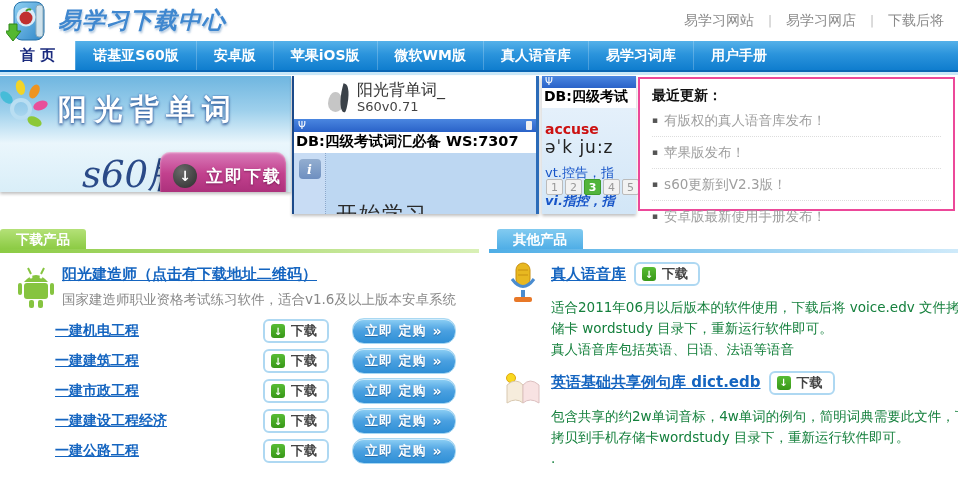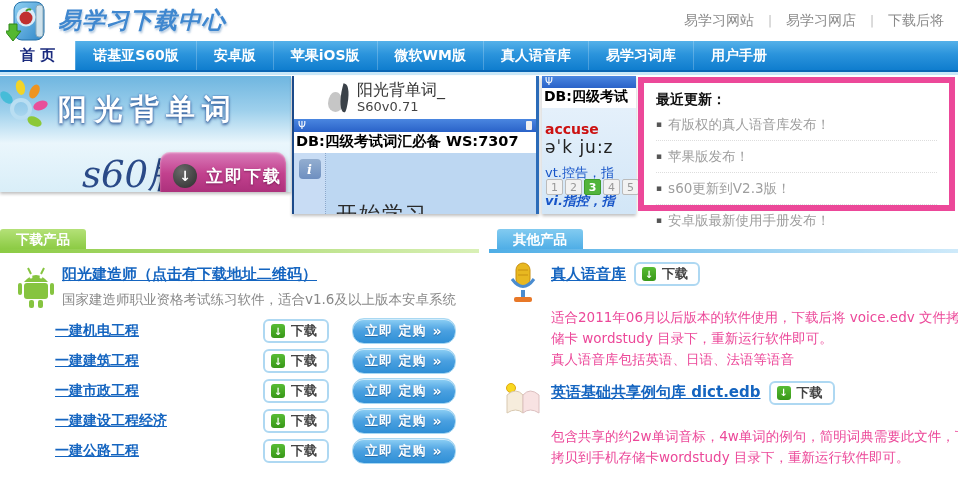--- a/index.html
+++ b/index.html
@@ -89,21 +89,21 @@
   .p2-def.vi { font-weight:bold; font-style:italic; margin-top:10px; }
 
   
   .pager { position:absolute; left:546px; top:104px; display:flex; gap:2px; }
   .page-num { width:17px; height:16px; background:#f2f2f2; border:1px solid #bbb; color:#999;
     font-size:11px; display:flex; align-items:center; justify-content:center; cursor:pointer; border-radius:2px; }
   .page-num.active { background:#52b43c; border-color:#3f9c2c; color:#fff; font-weight:bold; }
 
   
   .updates { position:absolute; left:638px; top:2px; width:317px; height:134px;
-    background:#fff; border:6px solid #ec4899; padding:8px 12px 0 12px; }
+    background:#fff; border:2px solid #ec4899; padding:8px 12px 0 12px; }
   .updates-title { font-size:14px; font-weight:bold; color:#111; }
   .update-item { font-size:13.5px; color:#9e9e9e; padding:7px 0 6px 0; border-bottom:1px dotted #ddd; cursor:pointer; }
   .update-item:last-child { border-bottom:none; }
   .bullet { color:#555; font-size:9px; margin-right:6px; vertical-align:2px; }
 
   
   .content { display:flex; margin-top:15px; }
   .col-left { width:479px; }
   .col-right { width:469px; margin-left:10px; }
   .tab-row { height:20px; }
@@ -132,21 +132,21 @@
     background:linear-gradient(180deg,#8ed0f5 0%,#4aa0e0 50%,#2f8fd6 100%);
     border:1px solid #a8d8f2; border-radius:12px; padding:3px 12px; cursor:pointer;
     color:#fff; font-size:13px; font-weight:bold; letter-spacing:1px;
     box-shadow:inset 0 1px 0 rgba(255,255,255,.6); text-shadow:0 1px 1px rgba(0,60,120,.5); }
   .order-arrow { font-size:14px; }
 
   .other-product { position:relative; padding:9px 0 2px 62px; }
   .op-icon { position:absolute; left:14px; top:9px; }
   .op-head { display:flex; align-items:center; gap:8px; }
   .op-head .plink { font-size:15px; white-space:nowrap; }
-  .op-desc { font-size:13.5px; color:#ec4899; line-height:1.55; margin-top:21px; white-space:nowrap; overflow:hidden; }
+  .op-desc { font-size:13.5px; color:#15803d; line-height:1.55; margin-top:11px; white-space:nowrap; overflow:hidden; }
 </style>
 </head>
 <body>
 
 <div class="header">
   <div class="logo">
     <svg width="46" height="48" viewBox="0 0 46 48">
       <defs>
           <linearGradient id="bpg" x1="0" y1="0" x2="1" y2="1">
         <stop offset="0" stop-color="#8fd0f2"></stop>

